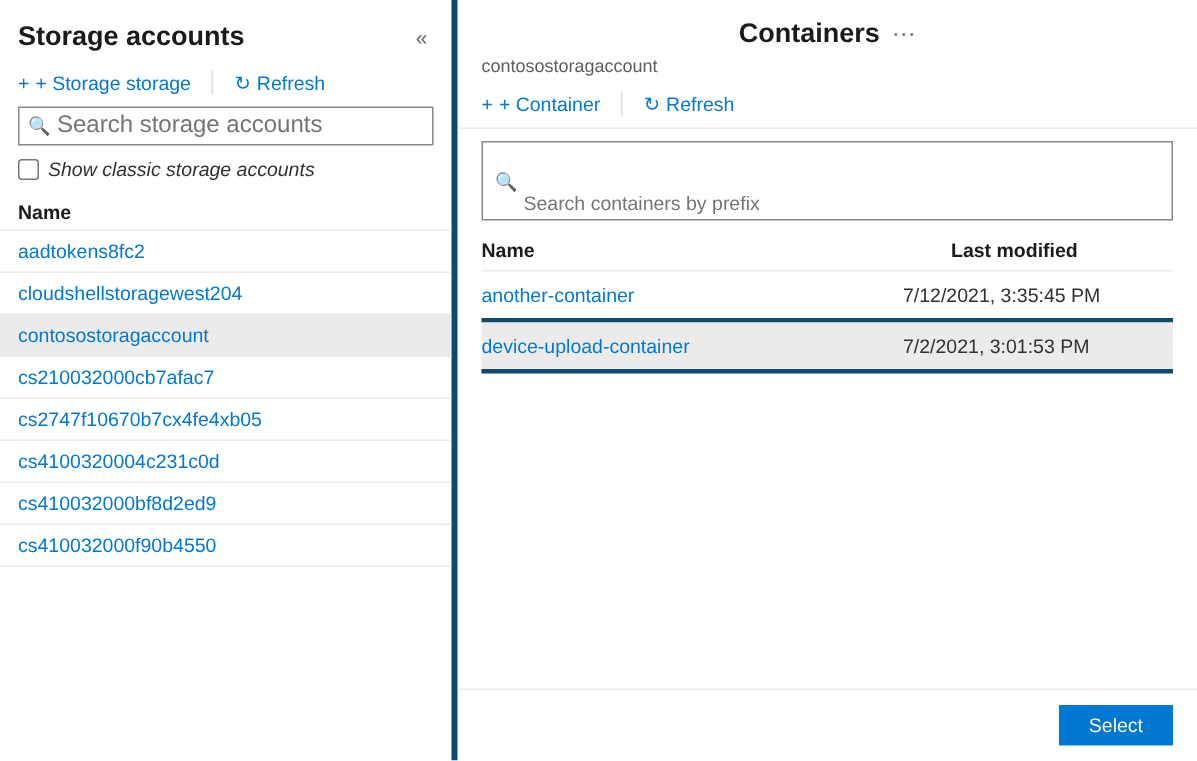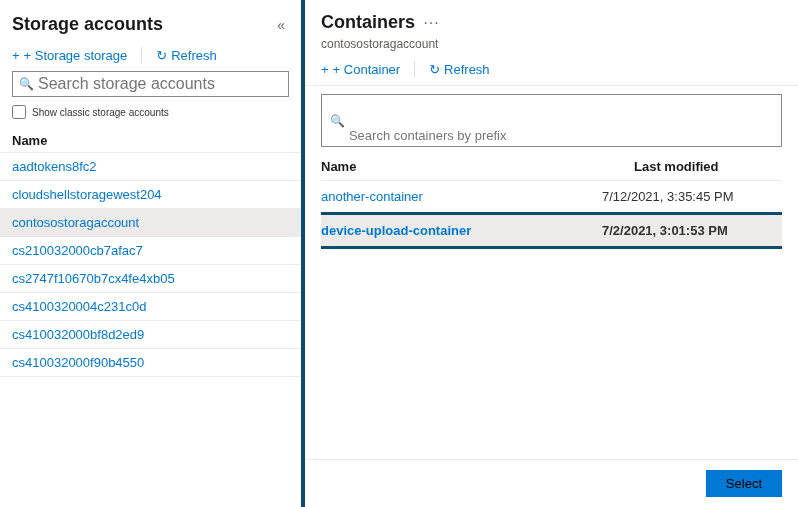--- a/index.html
+++ b/index.html
@@ -104,21 +104,22 @@
     }
 
     .checkbox-row input[type="checkbox"] {
       width: 14px;
       height: 14px;
       cursor: pointer;
     }
 
     .checkbox-label {
       color: #323130;
-      font-size: 10px;
+      font-size: 13px;
+      font-style: italic;
     }
 
     .list-header {
       padding: 6px 12px 4px 12px;
       font-weight: 600;
       color: #1a1a1a;
       border-bottom: 1px solid #edebe9;
     }
 
     .account-list {
@@ -147,21 +148,21 @@
       flex: 1;
       display: flex;
       flex-direction: column;
       overflow: hidden;
     }
 
     .right-panel-header {
       padding: 12px 16px 4px 16px;
       display: flex;
       align-items: center;
-      justify-content: flex-start;
+      justify-content: center;
     }
 
     .right-panel-title-row {
       display: flex;
       align-items: center;
       gap: 8px;
     }
 
     .right-panel-title {
       font-size: 18px;
@@ -226,38 +227,38 @@
     .col-name { flex: 1; font-weight: 600; color: #1a1a1a; }
     .col-modified { width: 180px; font-weight: 600; color: #1a1a1a; padding-left: 32px; }
 
     .container-row {
       display: flex;
       padding: 8px 0;
       border-bottom: 3px solid #0c4a6e;
       cursor: pointer;
       align-items: center;
     }
-    .container-row.selected { background: #edebe9; font-weight: bold; }
+    .container-row.selected { background: #edebe9; }
 
     .container-name { flex: 1; color: #0078d4; }
     .container-modified { width: 180px; color: #323130; }
 
     .bottom-bar {
       padding: 10px 16px;
       border-top: 1px solid #edebe9;
       display: flex;
       align-items: center;
       justify-content: flex-end;
       gap: 8px;
       background: #fff;
     }
 
     .select-btn {
       background: #0078d4;
-      color: #000000;
+      color: #fef9c3;
       border: none;
       padding: 6px 20px;
       font-size: 13px;
       cursor: pointer;
       font-weight: 500;
     }
   </style>
 </head>
 <body>
 

